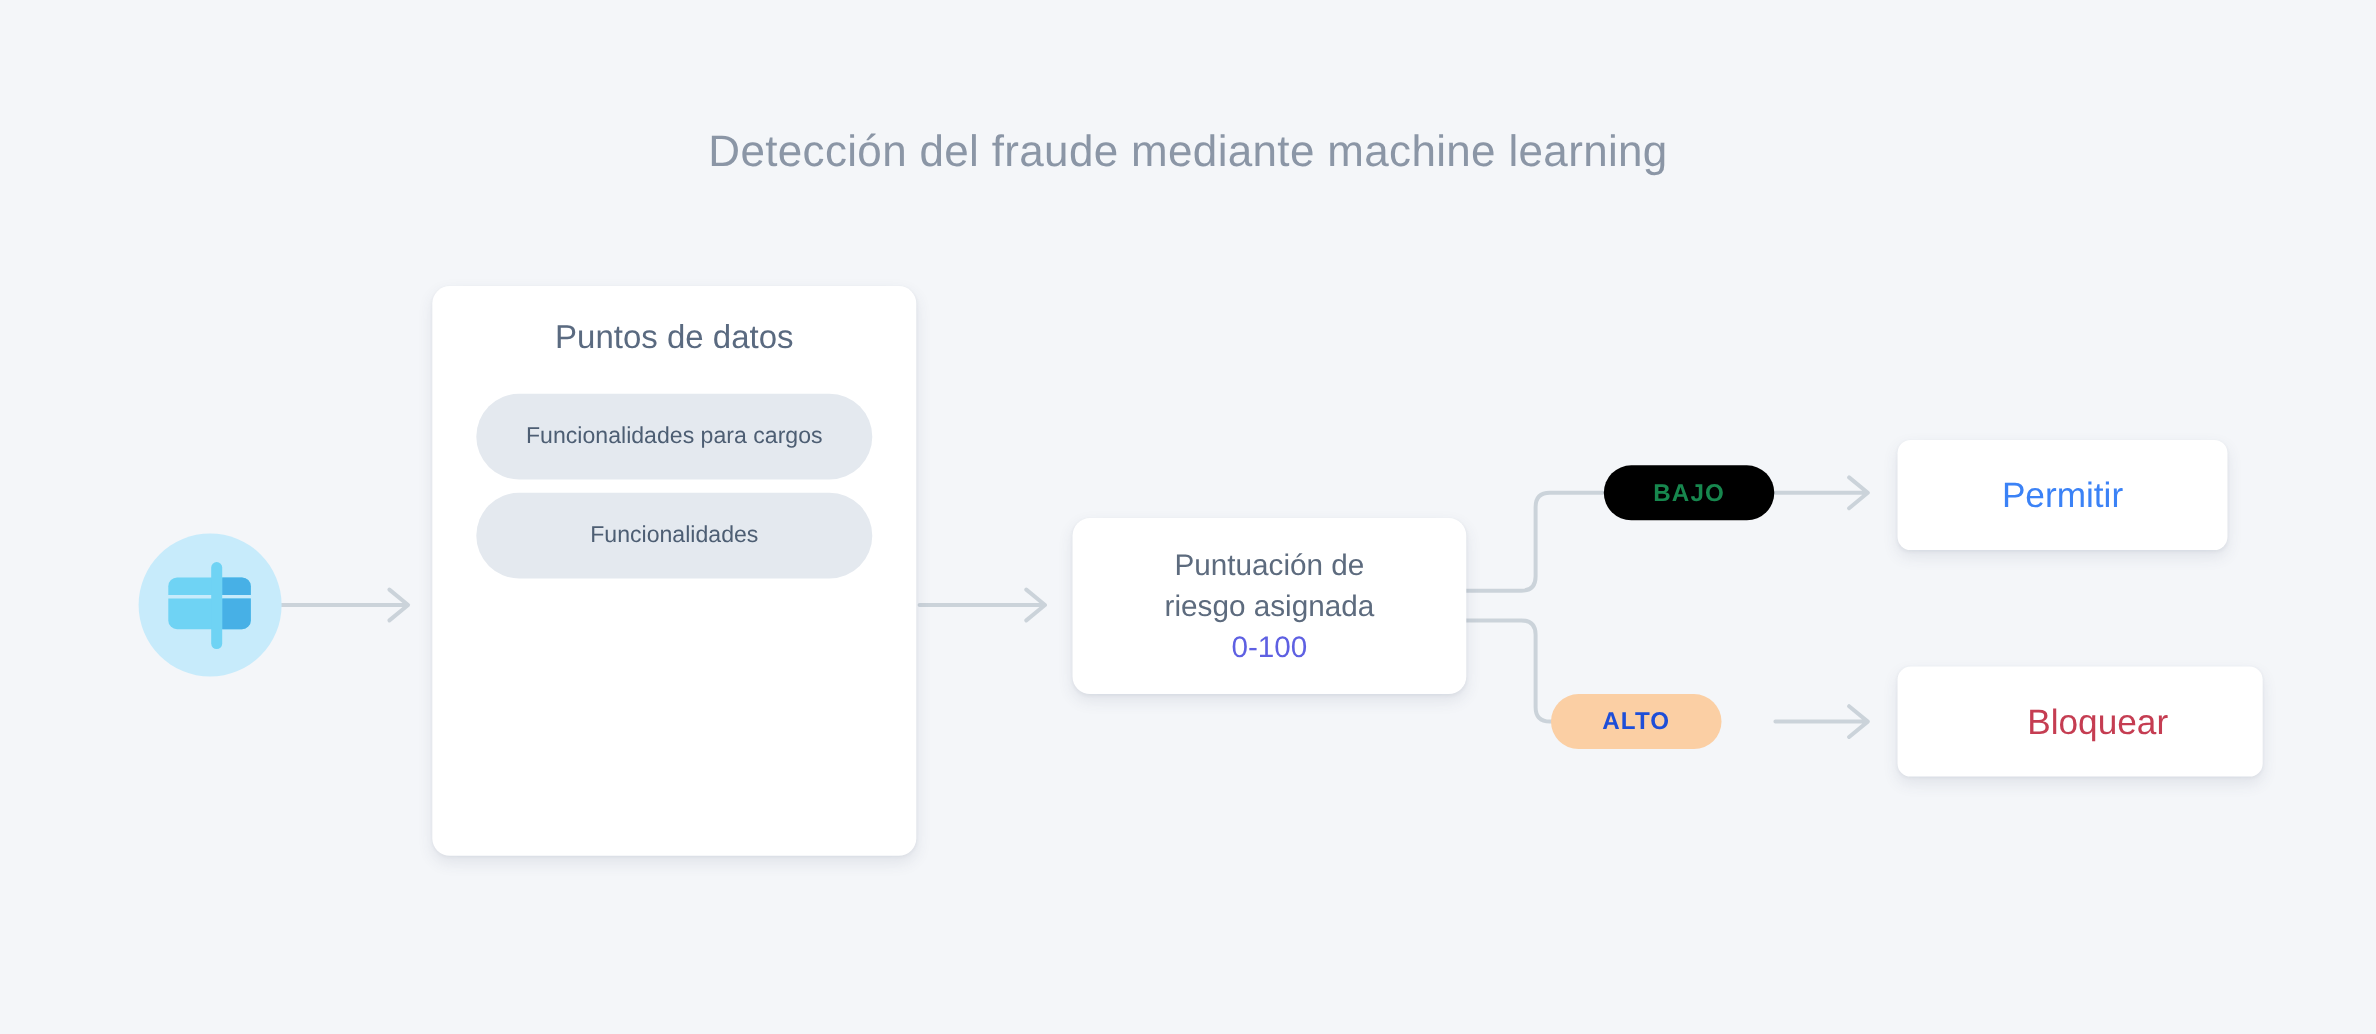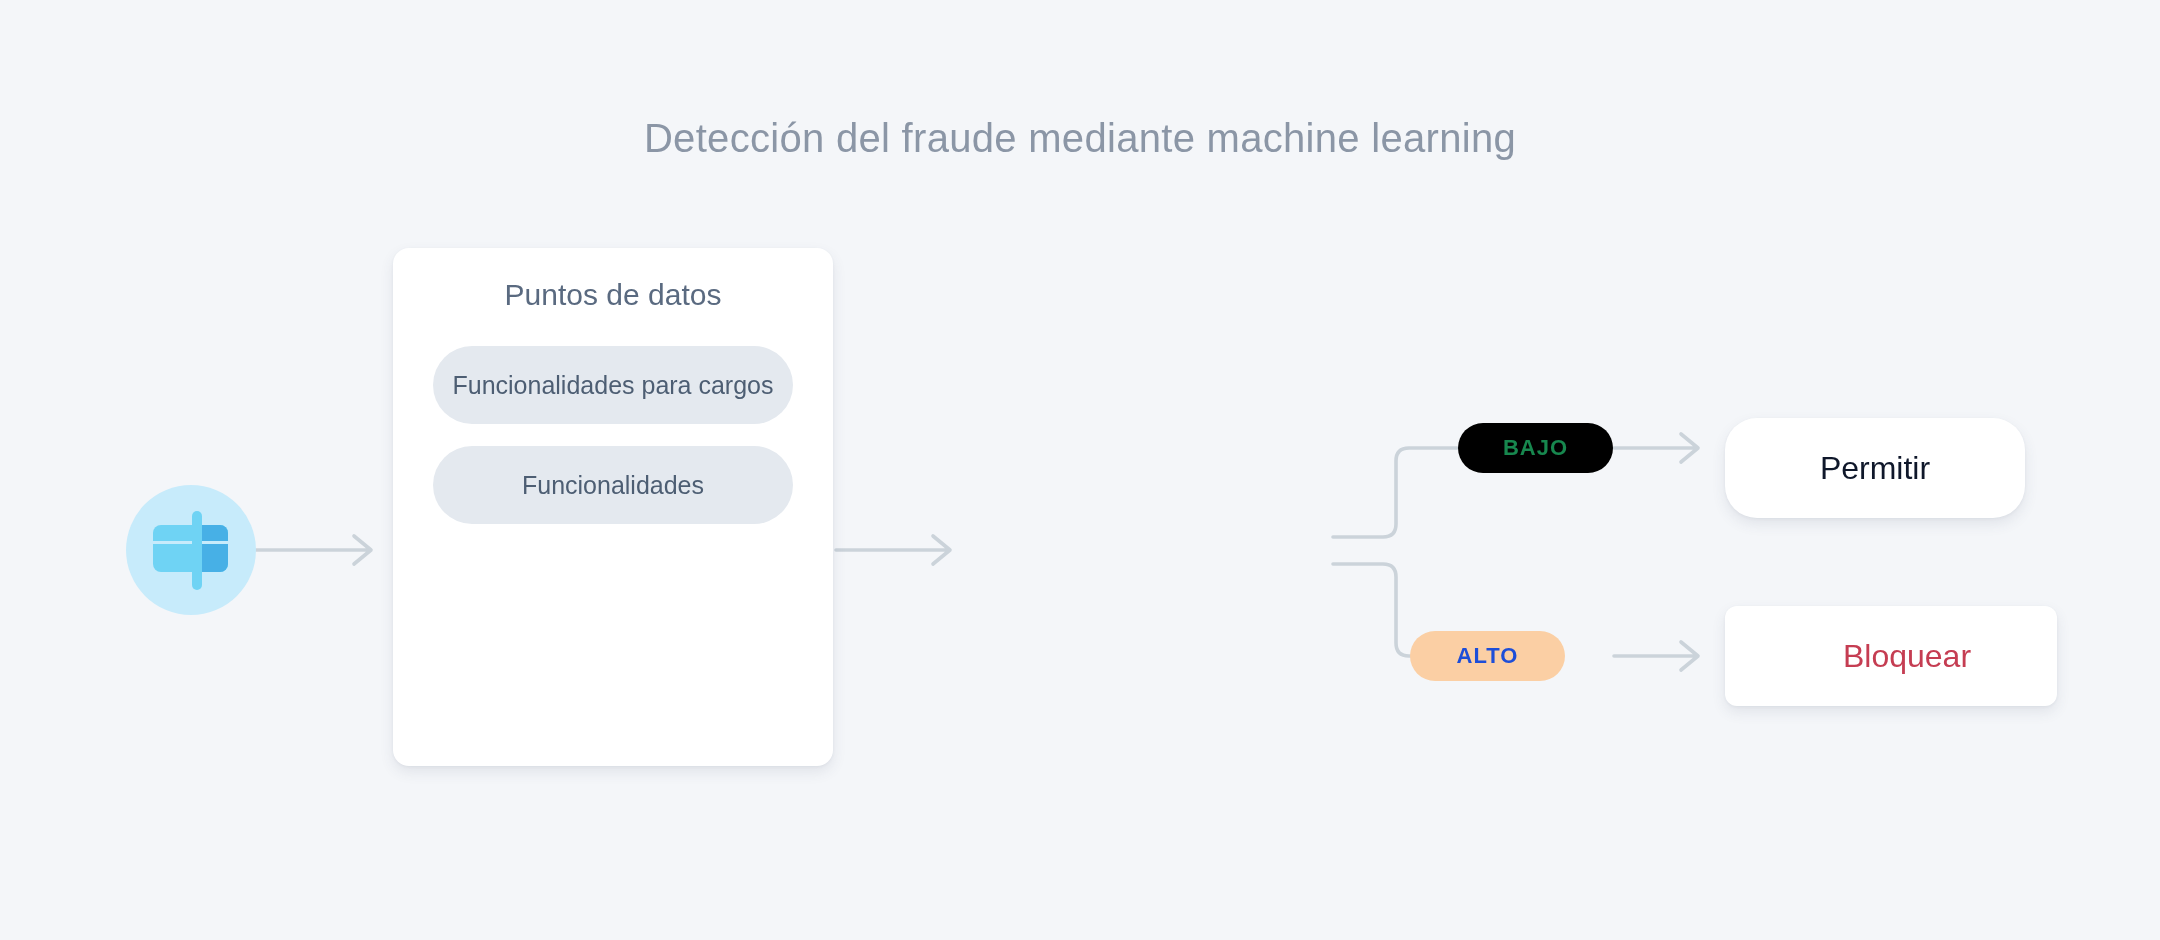--- a/index.html
+++ b/index.html
@@ -25,47 +25,47 @@
   .cc-body-light{left:27px;top:59px;width:75px;height:28px;background:#6fd3f4;border-radius:0 0 8px 8px;}
   .cc-stripe-dark{left:76px;top:40px;width:26px;height:16px;background:#47b0e6;border-radius:0 8px 0 0;}
   .cc-body-dark{left:76px;top:59px;width:26px;height:28px;background:#47b0e6;border-radius:0 0 8px 0;}
   .cc-vbar{left:66px;top:26px;width:10px;height:79px;background:#6fd3f4;border-radius:5px;}
 
   .card{
     position:absolute;background:#ffffff;border-radius:16px;
     box-shadow:0 6px 14px rgba(55,70,100,.10),0 1px 3px rgba(55,70,100,.06);
   }
   
-  .datapoints{left:393px;top:248px;width:440px;height:518px;box-sizing:border-box;padding:28px 40px 0;}
+  .datapoints{left:393px;top:260px;width:440px;height:518px;box-sizing:border-box;padding:28px 40px 0;}
   .datapoints-title{
     text-align:center;font-size:30px;color:#5a6a80;font-weight:400;
     line-height:38px;margin:0 0 32px 0;
   }
   .pill{
     width:360px;height:78px;border-radius:39px;background:#e4e9ef;
     display:flex;align-items:center;justify-content:center;
-    font-size:25px;color:#4d5e73;margin:0 auto 22px;
+    font-size:21px;color:#4d5e73;margin:0 auto 12px;
   }
   
   .score{left:975px;top:471px;width:358px;height:160px;box-sizing:border-box;padding-top:25px;text-align:center;}
   .score-line{font-size:27px;line-height:37px;color:#5d6b7e;}
   .score-range{font-size:27px;line-height:37px;color:#5e60e2;}
 
   
   .tag{
     position:absolute;width:155px;height:50px;border-radius:25px;
     display:flex;align-items:center;justify-content:center;
     font-size:22px;font-weight:700;letter-spacing:1px;
   }
   .tag-low{left:1458px;top:423px;background:#000000;color:#17874e;}
   .tag-high{left:1410px;top:631px;background:#fbcfa4;color:#1d4ed8;}
 
   
   .action{width:300px;height:100px;border-radius:12px;display:flex;align-items:center;justify-content:center;font-size:32px;}
-  .action-allow{left:1725px;top:418px;color:#0f172a;border-radius:32px;}
+  .action-allow{left:1725px;top:400px;color:#3b82f6;}
   .action-block{left:1725px;top:606px;color:#c53d52;padding-left:32px;}
 </style>
 </head>
 <body>
 
 <div class="canvas">
 
   <h1 class="title">Detección del fraude mediante machine learning</h1>
 
   <svg class="connectors" width="2160" height="940" viewBox="0 0 2160 940" fill="none" stroke="#cbd3da" stroke-width="3.6" stroke-linecap="round" stroke-linejoin="round">
@@ -84,20 +84,25 @@
     <div class="cc-body-dark"></div>
     <div class="cc-vbar"></div>
   </div>
 
   <div class="card datapoints">
     <h2 class="datapoints-title">Puntos de datos</h2>
     <div class="pill">Funcionalidades para cargos</div>
     <div class="pill">Funcionalidades</div>
   </div>
 
+  <div class="card score">
+    <div class="score-line">Puntuación de</div>
+    <div class="score-line">riesgo asignada</div>
+    <div class="score-range">0-100</div>
+  </div>
 
   <div class="tag tag-low">BAJO</div>
   <div class="tag tag-high">ALTO</div>
 
   <div class="card action action-allow">
     <span>Permitir</span>
   </div>
   <div class="card action action-block">
     <span>Bloquear</span>
   </div>

